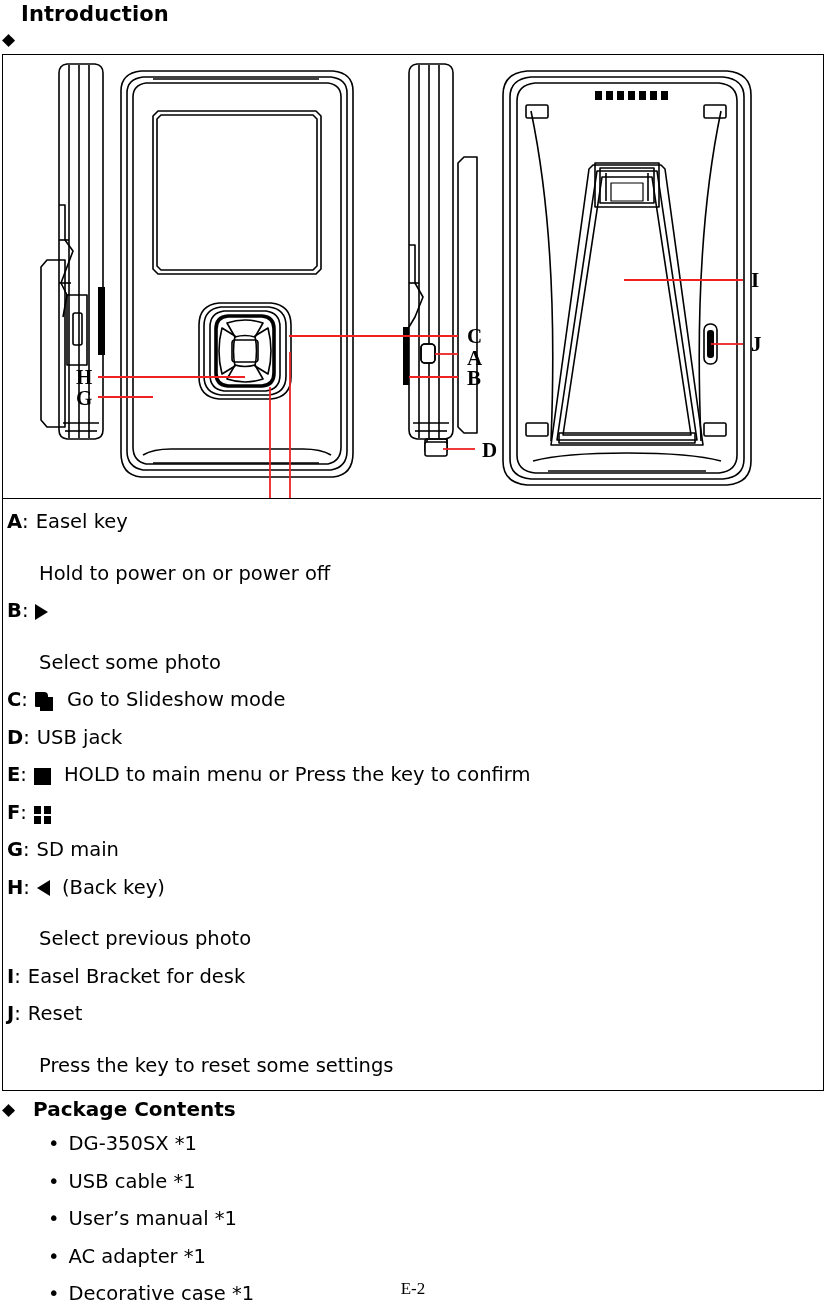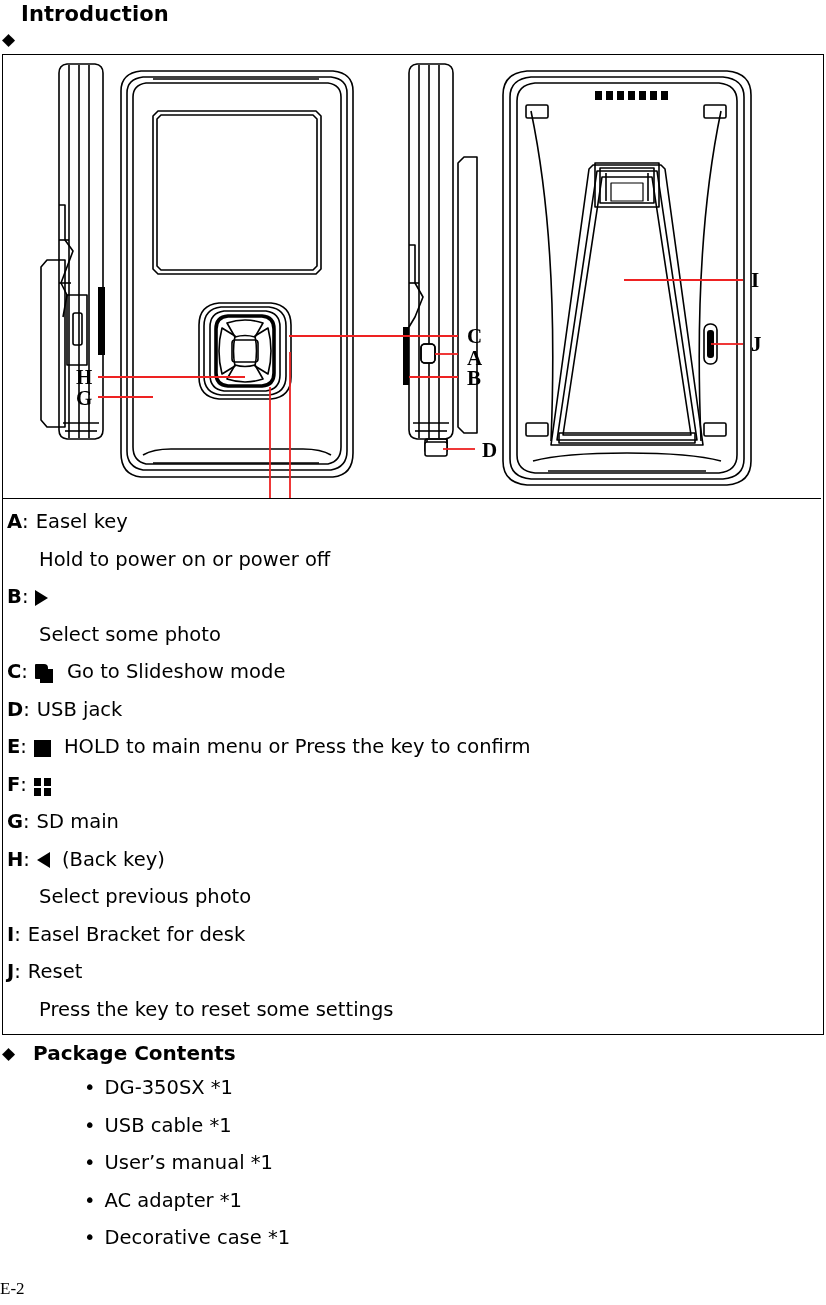--- a/index.html
+++ b/index.html
@@ -80,20 +80,21 @@
   .legend-row .colon {
     font-weight: normal;
     margin-right: 7px;
   }
   .legend-sub {
     font-size: 19.5px;
     line-height: 37.5px;
     height: 37.5px;
     padding-left: 32px;
     white-space: nowrap;
+    margin-top: 14px;
   }
 
   
   .g-icon {
     display: inline-block;
     position: relative;
     margin-right: 9px;
     vertical-align: middle;
   }
   .g-play {
@@ -156,34 +157,35 @@
   
   .contents-list {
     margin: 0;
     padding: 0;
     list-style: none;
   }
   .contents-list li {
     font-size: 19.5px;
     line-height: 37.5px;
     height: 37.5px;
-    padding-left: 84px;
+    padding-left: 48px;
     white-space: nowrap;
   }
   .contents-list li .dot {
     display: inline-block;
     margin-right: 9px;
   }
 
   
   .footer {
     position: absolute;
     left: 0;
     right: 0;
     bottom: 6px;
+    text-align: center;
     font-family: "Liberation Serif", serif;
     font-size: 17px;
   }
 </style>
 </head>
 <body>
 
 <div class="page">
 
   <div class="section-title">Introduction</div>

